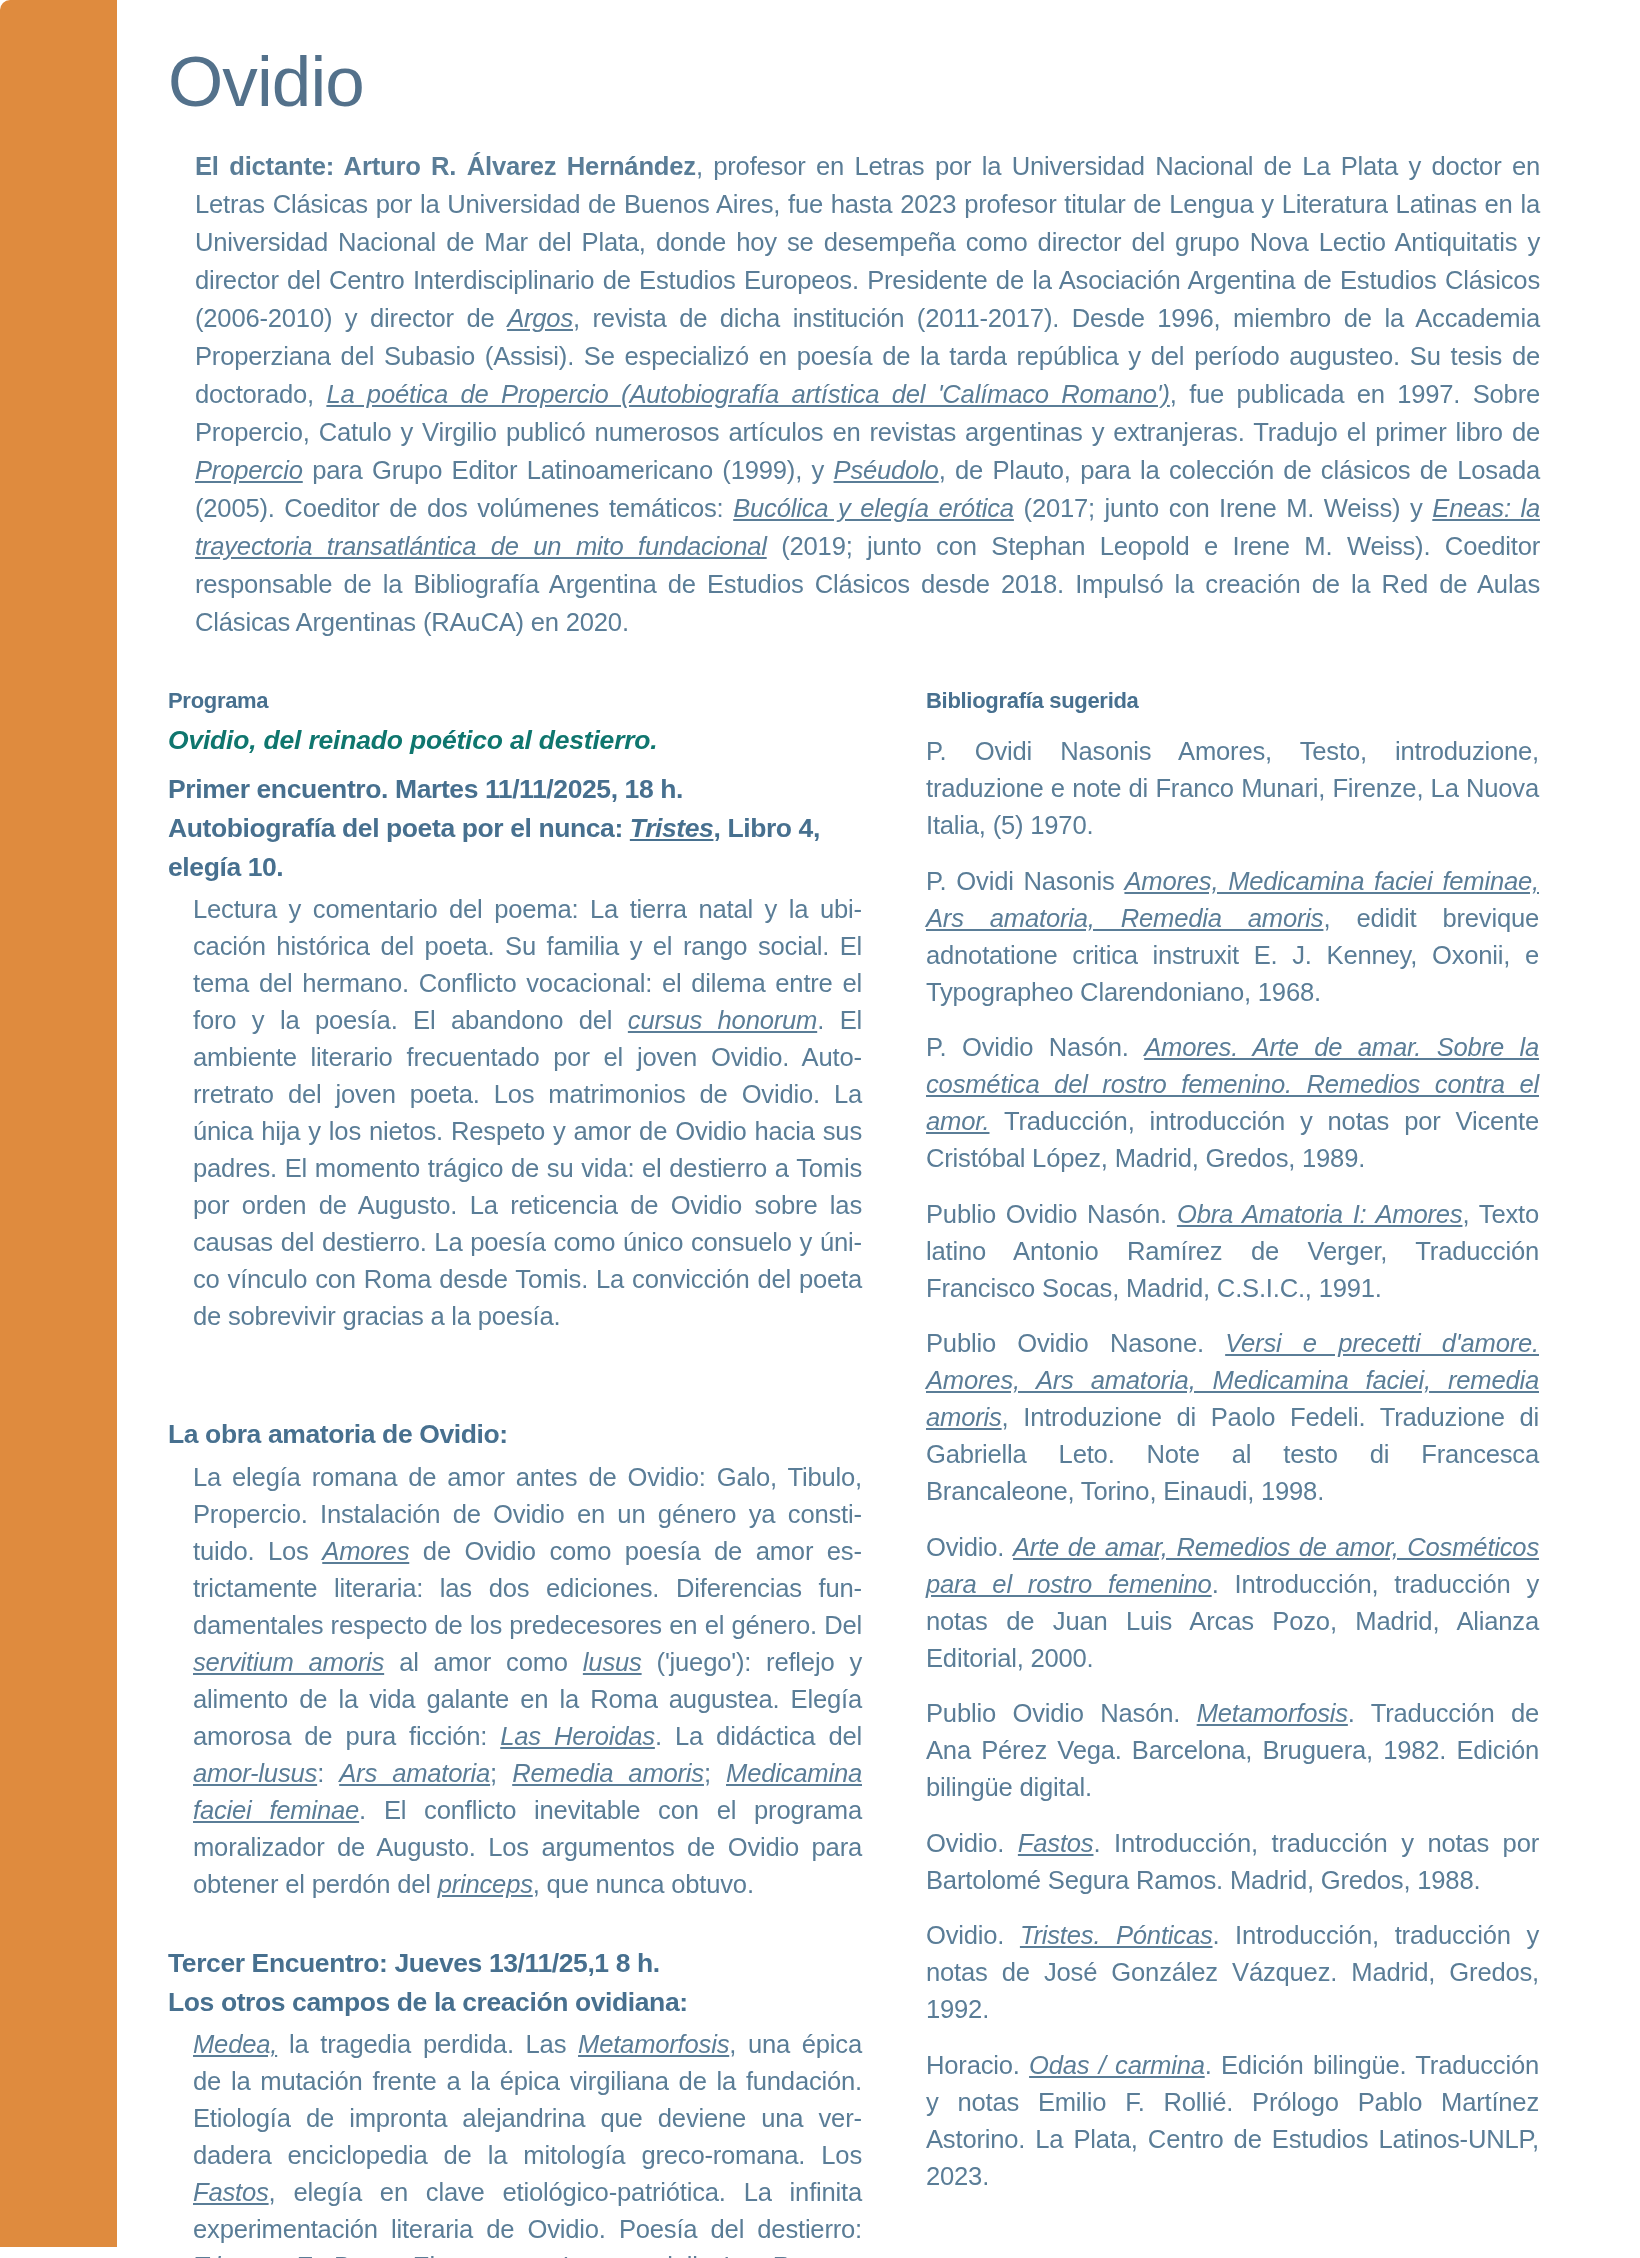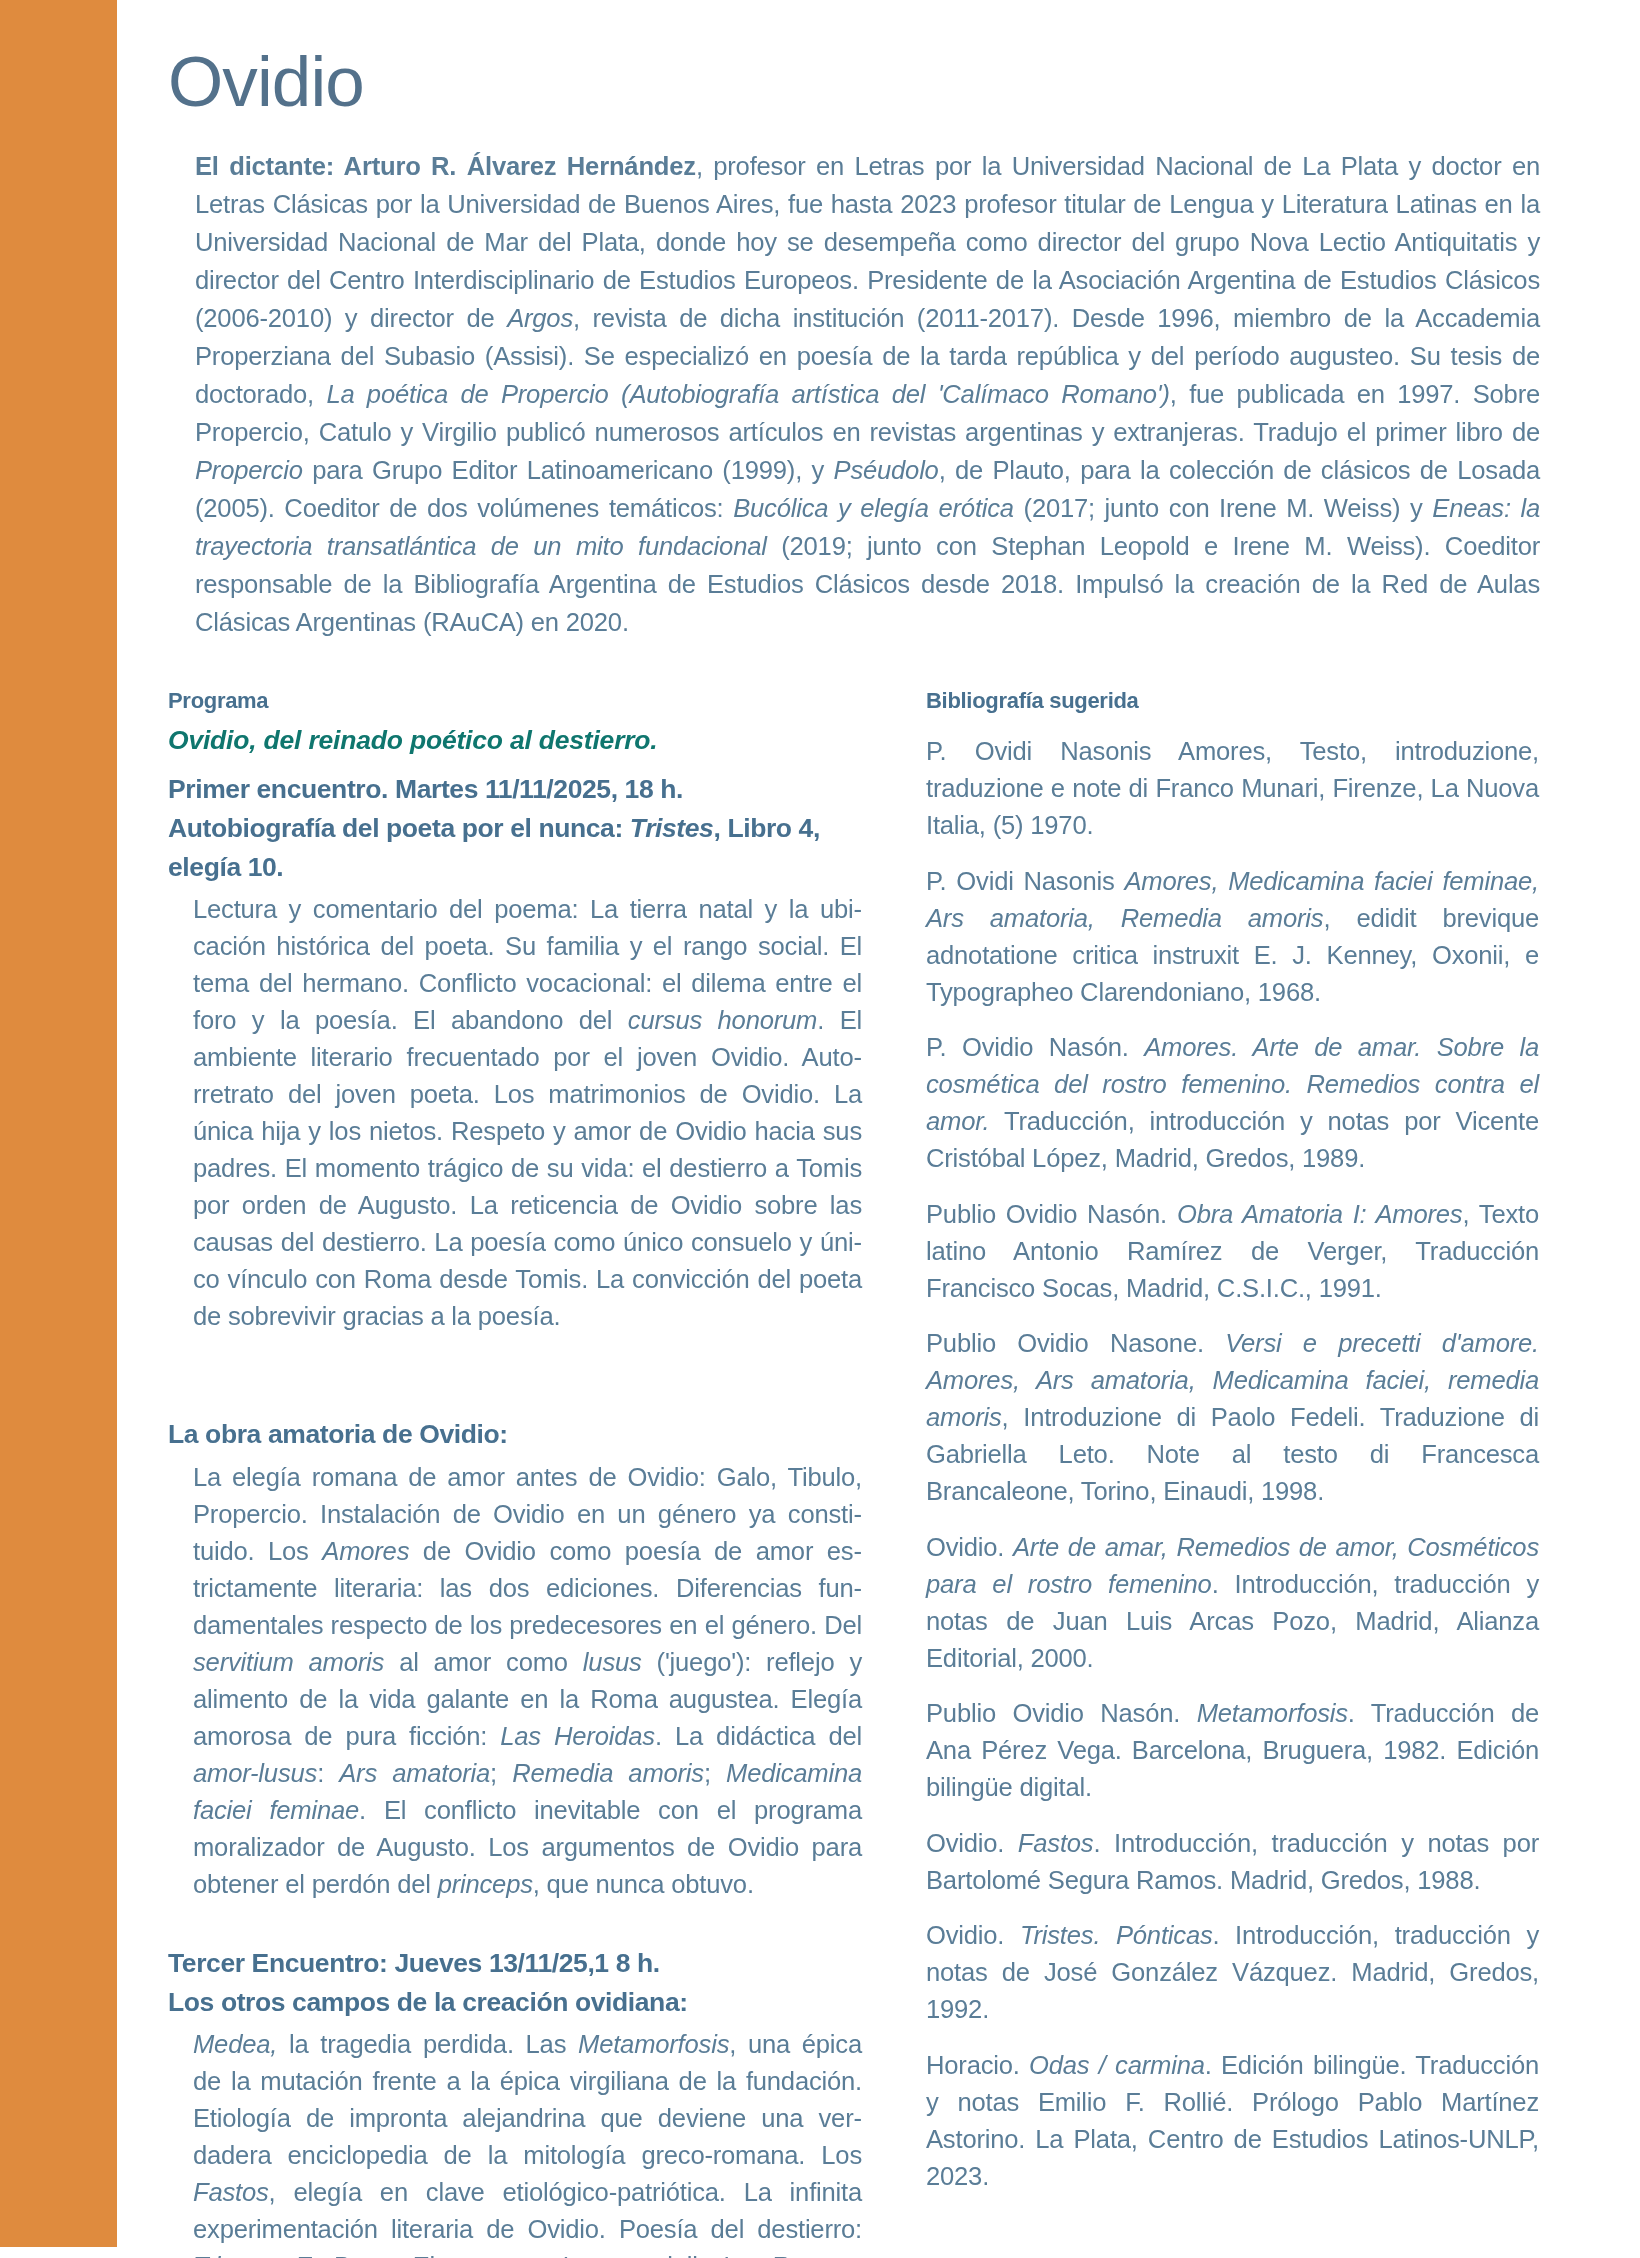--- a/index.html
+++ b/index.html
@@ -1,33 +1,33 @@
 <!DOCTYPE html>
 <html style="font-size:14px"><head>
 <meta charset="utf-8">
 <style>
   html,body{margin:0;padding:0;background:#ffffff;}
   body{font-family:"Liberation Sans",sans-serif;}
-  .page{position:relative;width:1641px;height:2258px;background:#ffffff;overflow:hidden;}
+  .page{position:relative;width:1641px;height:2258px;background:#ffffff;overflow:hidden;border-radius:10px;}
   .accent-bar{position:absolute;left:0;top:0;width:117px;height:2247px;background:#DF8B3E;}
   .content{position:absolute;left:168px;top:0;width:1372px;color:#5A7D97;letter-spacing:-0.2px;}
   .page-title{margin:44px 0 0;font-size:71px;font-weight:400;color:#53718B;letter-spacing:-0.9px;line-height:1.08;}
   .intro{margin:26.5px 0 0;padding-left:27px;font-size:25.6px;line-height:38px;text-align:justify;}
   .columns{display:flex;gap:64px;margin-top:41px;align-items:flex-start;}
   .col-left{width:694px;flex:none;}
   .col-right{width:613px;flex:none;}
   .section-heading{margin:0;font-size:22px;line-height:37px;font-weight:bold;color:#47708F;letter-spacing:-0.3px;}
   .subtitle{margin:3.5px 0 12.4px;font-size:26.5px;line-height:35px;font-weight:bold;font-style:italic;color:#0f766e;}
   .session + .session{margin-top:41px;}
   .session-title{margin:0 0 4.4px;font-size:26.5px;line-height:39px;font-weight:bold;color:#47708F;letter-spacing:-0.4px;}
   .session-body{margin:0;padding-left:25px;font-size:25.6px;line-height:37px;text-align:justify;}
   .bib-list{margin-top:14px;}
   .bib-entry{margin:0 0 18.5px;font-size:25.6px;line-height:37px;text-align:justify;}
   .b{font-weight:bold;}
-  .i{font-style:italic;}
+  .i{font-style:italic;text-decoration:underline;}
 </style>
 </head>
 <body>
 
 <div class="page">
   <div class="accent-bar"></div>
   <div class="content">
 
     <h1 class="page-title">Ovidio</h1>
 

